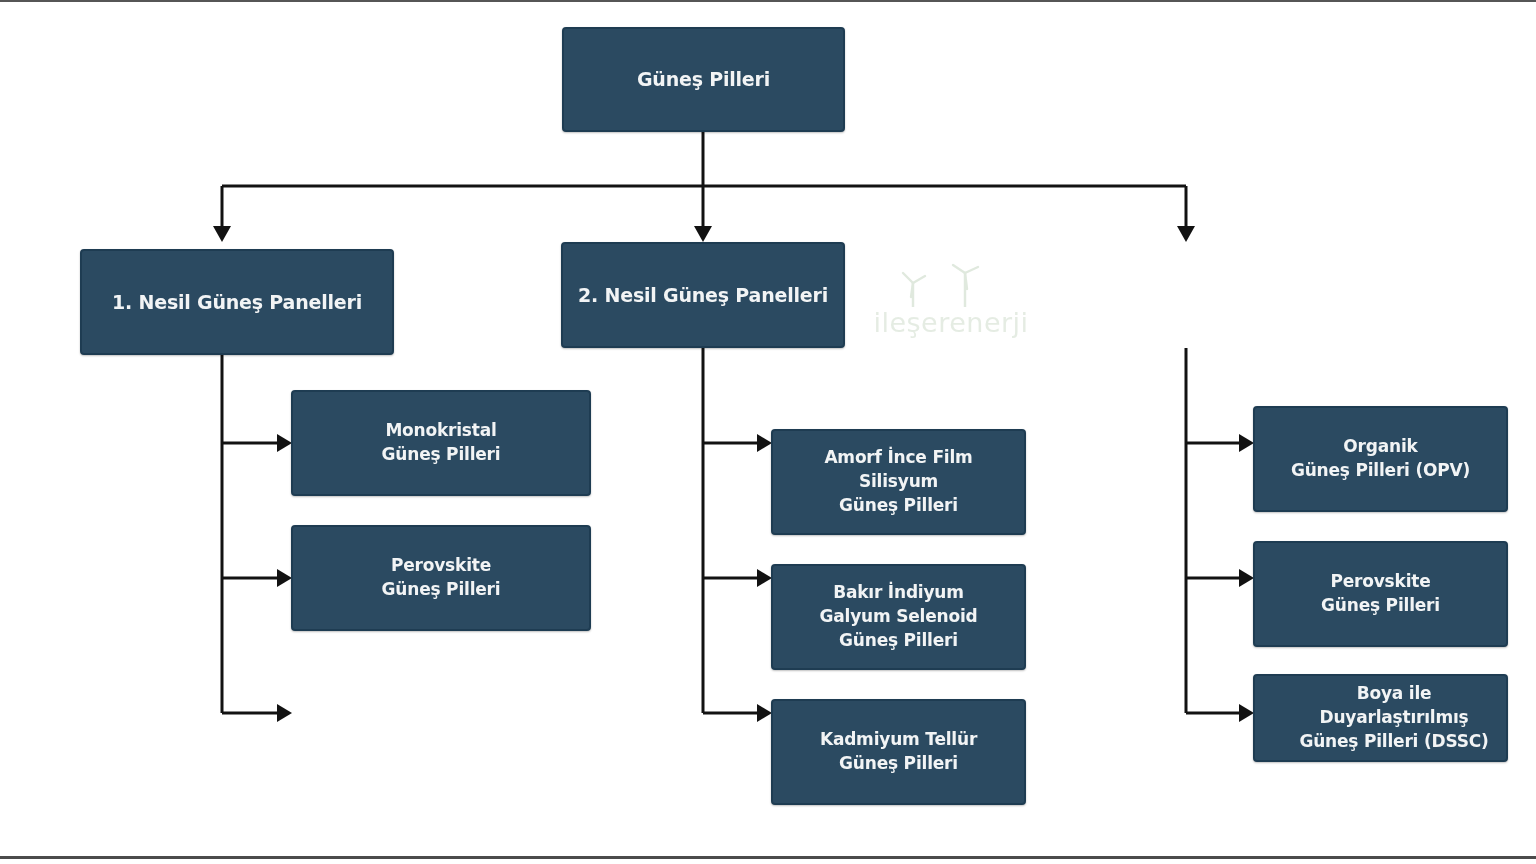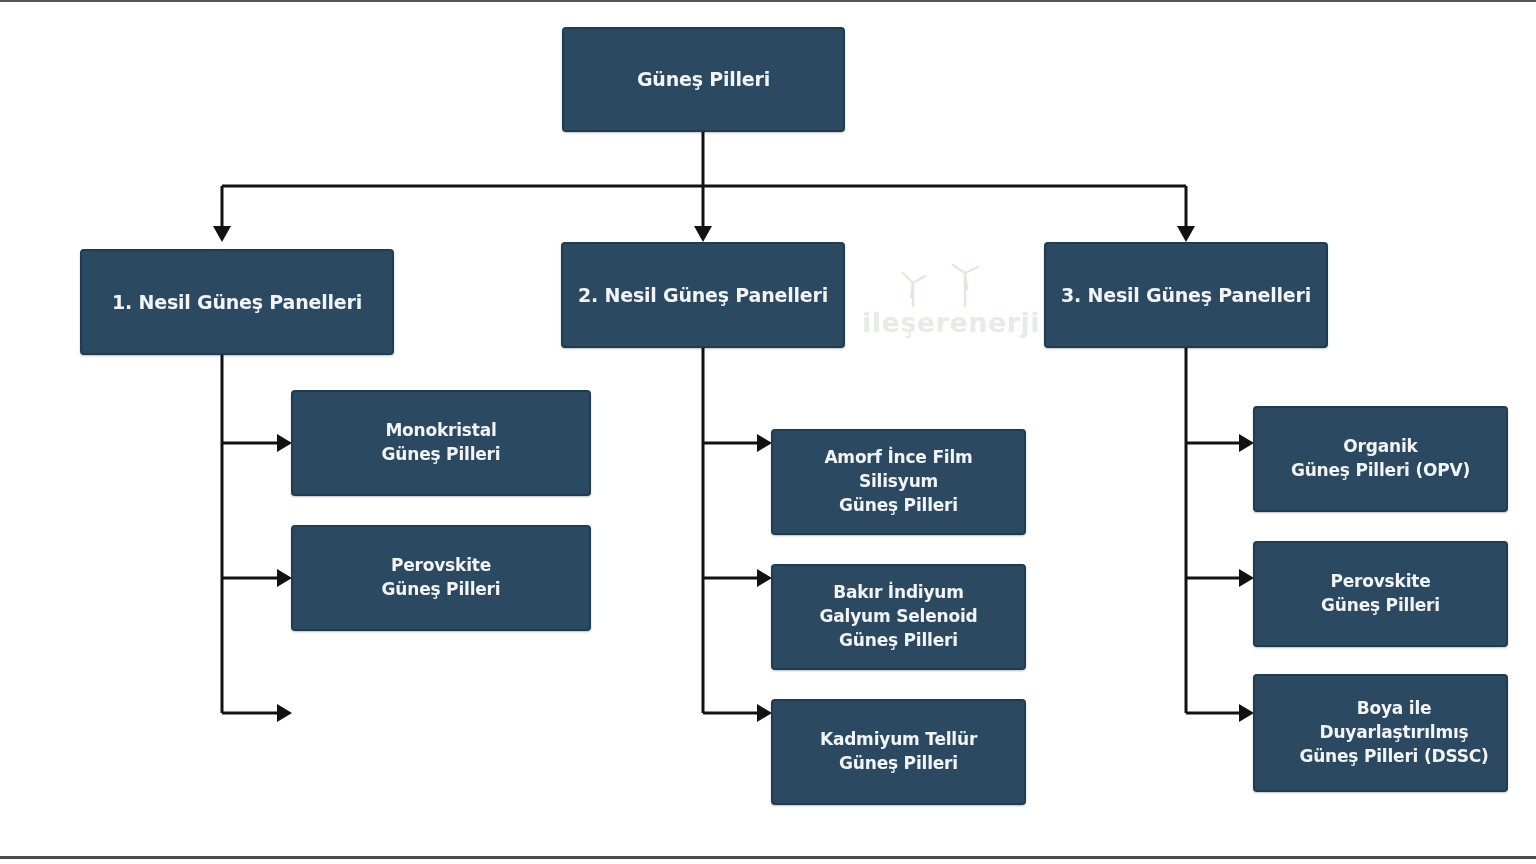--- a/index.html
+++ b/index.html
@@ -34,29 +34,29 @@
   .n-root{left:562px;top:27px;width:283px;height:105px;}
   .n-gen1{left:80px;top:249px;width:314px;height:106px;text-align:right;}
   .n-gen2{left:561px;top:242px;width:284px;height:106px;}
   .n-gen3{left:1044px;top:242px;width:284px;height:106px;}
   .c-col1{left:291px;width:300px;}
   .c-col2{left:771px;width:255px;margin-top:39px;}
   .c-col3{left:1253px;width:255px;margin-top:16px;}
   .r1{top:390px;height:106px;}
   .r2{top:525px;height:106px;}
   .r3{top:660px;height:106px;}
-  .c-col3.r3{top:658px;height:118px;padding-left:27px;}
+  .c-col3.r3{top:658px;height:88px;padding-left:27px;}
   
   .watermark{
     position:absolute;left:856px;top:258px;width:190px;height:78px;
     display:flex;flex-direction:column;align-items:center;justify-content:flex-end;
     pointer-events:none;
   }
   .watermark-text{
-    font-size:27px;font-weight:bold;color:var(--watermark);
+    font-size:27px;font-weight:normal;color:var(--watermark);
     letter-spacing:0.5px;line-height:1;opacity:0.9;
   }
   .watermark-turbines{opacity:0.9;margin-bottom:2px;}
 </style>
 </head>
 <body>
 
 <div class="stage">
 
   <div class="frame-line frame-top"></div>
@@ -125,23 +125,20 @@
   <div class="node n-root lvl0">
     <span class="node-label">Güneş Pilleri</span>
   </div>
 
   <div class="node n-gen1 lvl1">
     <span class="node-label">1. Nesil Güneş Panelleri</span>
   </div>
   <div class="node n-gen2 lvl1">
     <span class="node-label">2. Nesil Güneş Panelleri</span>
   </div>
-  <div class="node n-gen3 lvl1">
-    <span class="node-label">3. Nesil Güneş Panelleri</span>
-  </div>
 
   <div class="node c-col1 r1 lvl2">
     <span class="node-label">Monokristal
 Güneş Pilleri</span>
   </div>
   <div class="node c-col1 r2 lvl2">
     <span class="node-label">Perovskite
 Güneş Pilleri</span>
   </div>
 

